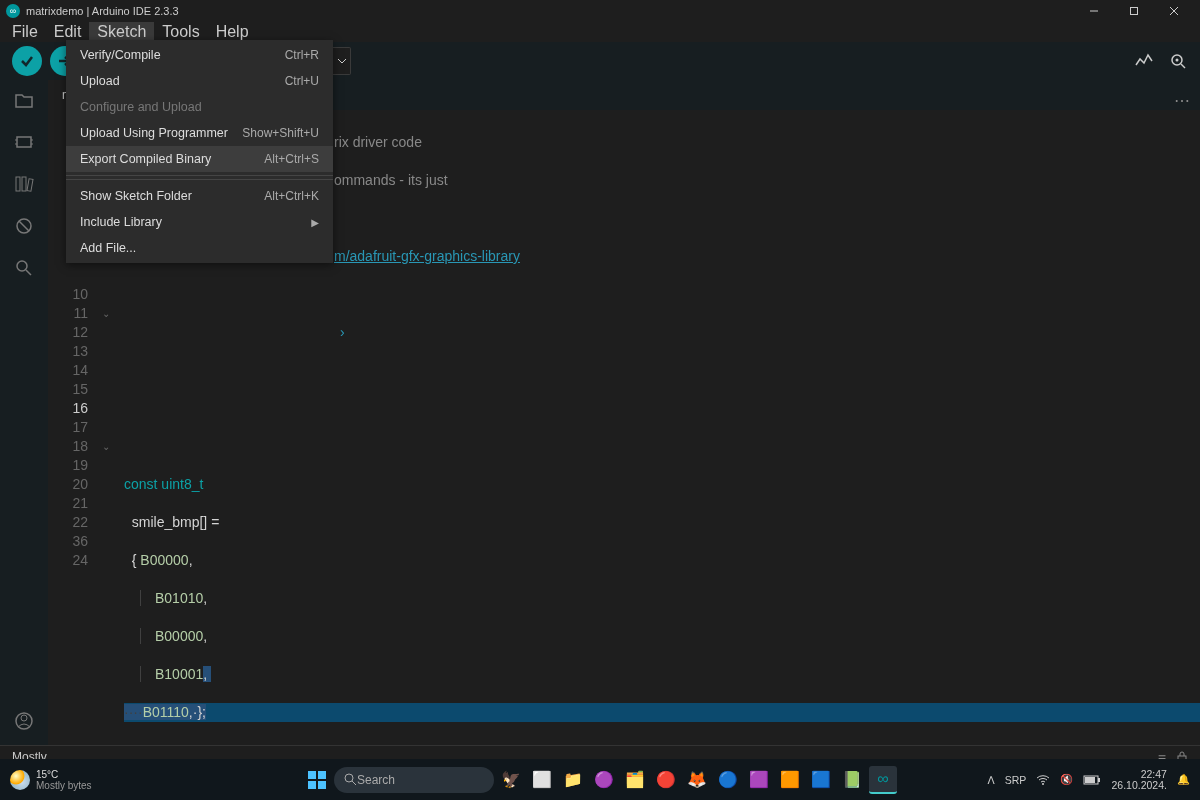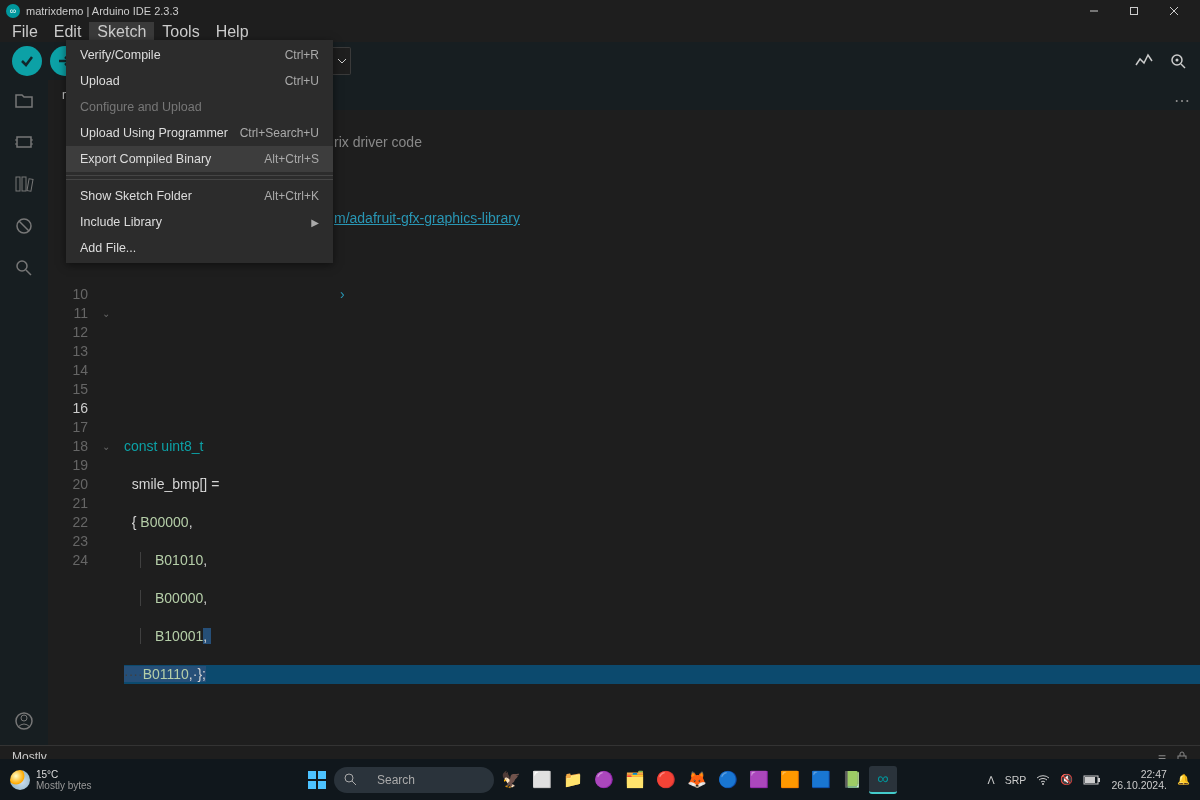--- a/index.html
+++ b/index.html
@@ -62,21 +62,21 @@
 .output-header .right-icons { margin-left:auto; display:flex; gap:10px; color:#888; font-size:14px; }
 .output-body { height: 152px; background: #000; color: #ddd; font-family: Consolas, monospace; font-size: 13px; padding: 6px 14px; }
 
 
 .taskbar { position:absolute; bottom:0; left:0; right:0; height:41px; background:#10171c; display:flex; align-items:center; padding:0 10px; gap:4px; }
 .taskbar .weather { display:flex; align-items:center; gap:6px; color:#ddd; font-size:10px; line-height:11px; }
 .taskbar .w-icon { width:20px; height:20px; background: radial-gradient(circle at 30% 30%, #ffc, #fa0 40%, transparent 45%), radial-gradient(circle at 60% 60%, #cde, #9bc 60%); border-radius:50%; }
 .taskbar .center { position:absolute; left:50%; transform:translateX(-50%); display:flex; align-items:center; gap:3px; }
 .taskbar .start { width:24px; height:24px; display:grid; grid-template-columns:1fr 1fr; grid-template-rows:1fr 1fr; gap:2px; padding:3px; }
 .taskbar .start div { background:#4cc2ff; }
-.taskbar .search { width:160px; height:26px; background:#2a333b; border-radius:14px; display:flex; align-items:center; padding:0 10px; gap:20px; color:#aaa; font-size:12px; }
+.taskbar .search { width:160px; height:26px; background:#2a333b; border-radius:14px; display:flex; align-items:center; padding:0 10px; gap:0; color:#aaa; font-size:12px; }
 .taskbar .tb-icon { width:28px; height:28px; display:flex; align-items:center; justify-content:center; font-size:16px; border-radius:3px; }
 .taskbar .tb-icon.active { background:#2a333b; border-bottom:2px solid #4cc; }
 .taskbar .tray { margin-left:auto; display:flex; align-items:center; gap:10px; color:#ccc; font-size:10.5px; }
 .taskbar .clock { text-align:right; line-height:11px; }
 
 svg { display:block; }
 </style>
 </head>
 <body>
 
@@ -116,21 +116,21 @@
     </div>
   <div class="item">
       <span>Upload</span>
       <span class="shortcut">Ctrl+U</span>
     </div>
   <div class="item disabled">
       <span>Configure and Upload</span>
     </div>
   <div class="item">
       <span>Upload Using Programmer</span>
-      <span class="shortcut">Ctrl+Search+U</span>
+      <span class="shortcut">Show+Shift+U</span>
     </div>
   <div class="item highlight">
       <span>Export Compiled Binary</span>
       <span class="shortcut">Alt+Ctrl+S</span>
     </div>
   <div class="sep"></div>
   <div class="sep"></div>
   <div class="item">
       <span>Show Sketch Folder</span>
       <span class="shortcut">Alt+Ctrl+K</span>
@@ -246,21 +246,21 @@
           <div>13</div>
           <div>14</div>
           <div>15</div>
           <div style="color:#ccc">16</div>
           <div>17</div>
           <div>18</div>
           <div>19</div>
           <div>20</div>
           <div>21</div>
           <div>22</div>
-          <div>23</div>
+          <div>36</div>
           <div>24</div>
       </div>
       <div class="gutter fold">
         <div class="f"></div>
           <div class="f"></div>
           <div class="f"></div>
           <div class="f"></div>
           <div class="f"></div>
           <div class="f">⌄</div>
           <div class="f"></div>
@@ -277,20 +277,21 @@
           <div class="f">⌄</div>
           <div class="f"></div>
           <div class="f"></div>
           <div class="f"></div>
           <div class="f"></div>
           <div class="f"></div>
           <div class="f"></div>
       </div>
       <div class="code">
 <div style="color:#888; padding-left:210px;">rix driver code</div>
+<div style="color:#888; padding-left:210px;">ommands - its just</div>
 <div>&nbsp;</div>
 <div style="padding-left:210px;"><span class="tk-url">m/adafruit-gfx-graphics-library</span></div>
 <div>&nbsp;</div>
 <div style="padding-left:216px; color:#2997b5;">›</div>
 <div>&nbsp;</div>
 <div>&nbsp;</div>
 <div>&nbsp;</div>
 <div><span class="tk-kw">const</span> <span class="tk-type">uint8_t</span></div>
 <div>  smile_bmp[] =</div>
 <div><span>  { </span><span class="tk-num">B00000</span><span>,</span></div>

